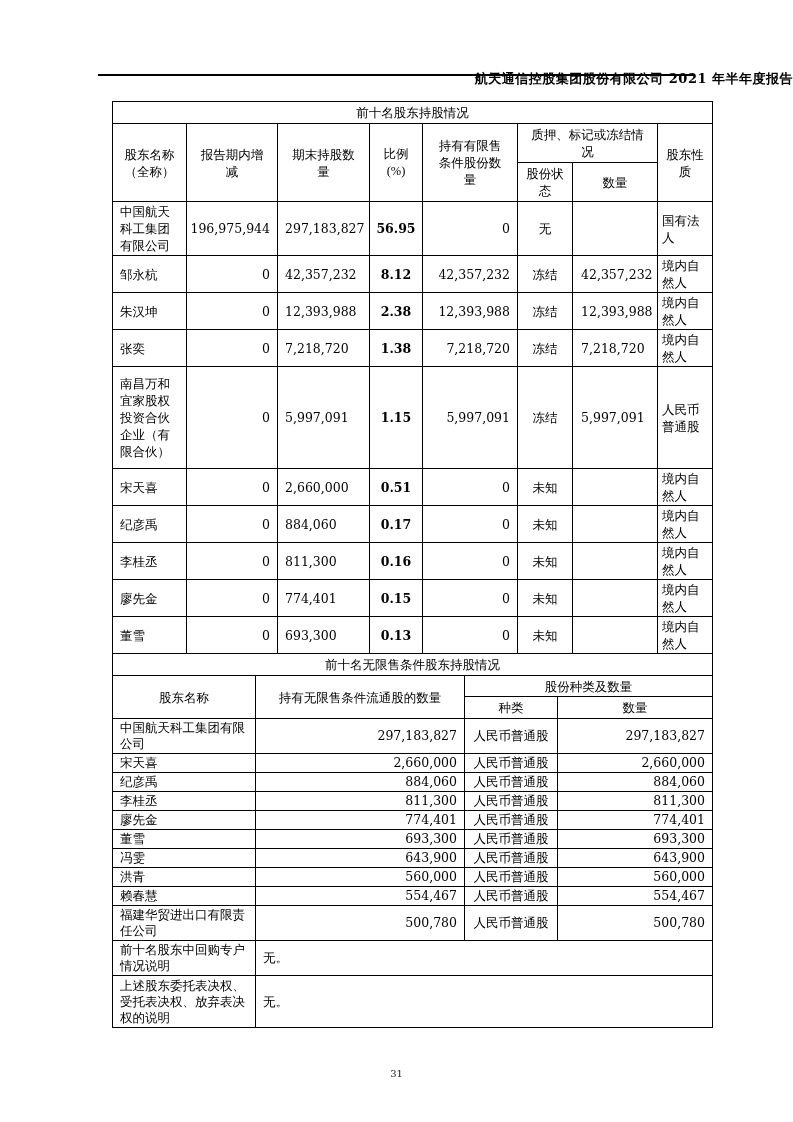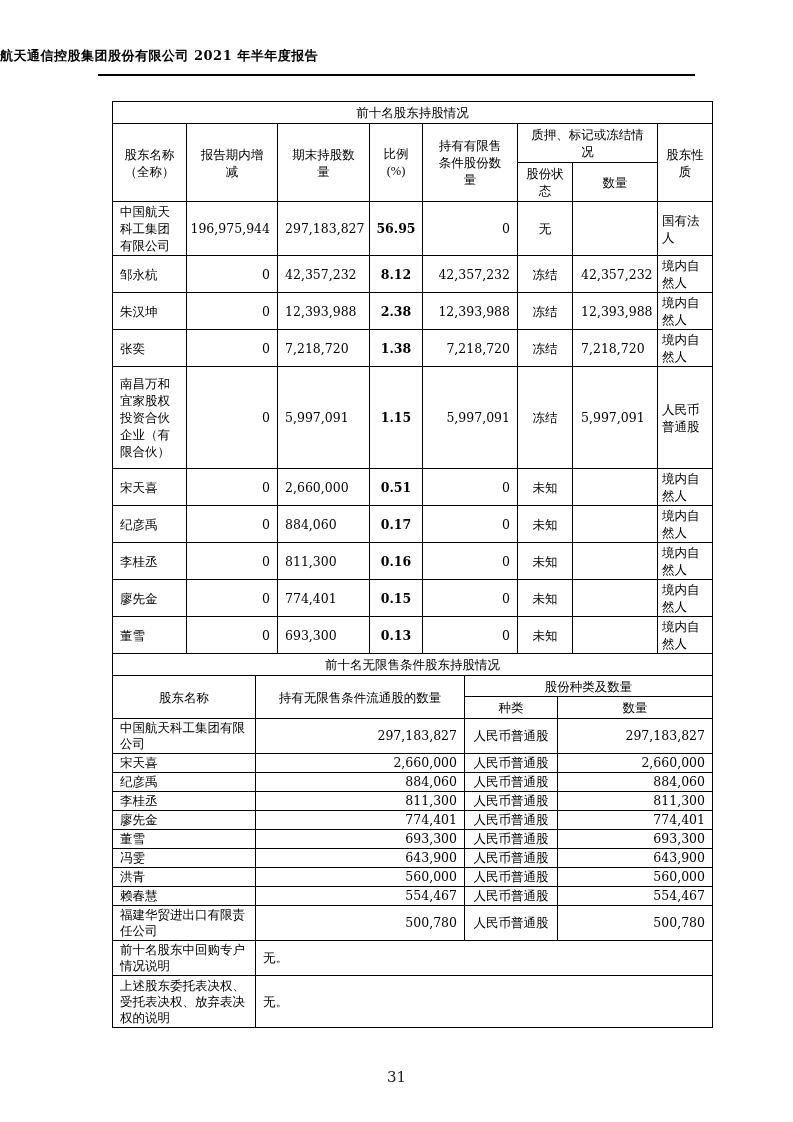--- a/index.html
+++ b/index.html
@@ -3,22 +3,22 @@
 <meta charset="utf-8">
 <style>
   * { box-sizing: border-box; margin: 0; padding: 0; }
   html,body { background: #ffffff; }
   body {
     width: 793px; height: 1122px; position: relative;
     font-family: "DejaVu Serif", "Liberation Serif", serif;
     color: #000;
   }
   .page-header-title {
-    position: absolute; top: 47px; left: 0; width: 100%;
-    text-align: left; font-size: 13px; font-weight: bold; letter-spacing: 0.5px;
+    position: absolute; top: 70px; left: 0; width: 100%;
+    text-align: right; font-size: 13px; font-weight: bold; letter-spacing: 0.5px;
   }
   .header-rule {
     position: absolute; top: 74px; left: 98px; width: 597px; height: 2px; background: #000;
   }
   .tables { position: absolute; top: 101px; left: 112px; width: 600px; }
   table {
     border-collapse: collapse; table-layout: fixed; width: 600px;
     font-size: 12.5px;
   }
   #t2 { margin-top: -1px; }
@@ -59,21 +59,21 @@
   #t2 tbody.data tr:nth-child(10) { height: 35px; }
   #t2 td.cell-name { padding: 1px 4px 1px 7px; word-break: break-all; }
   #t2 td.cell-free { padding: 1px 7px 1px 2px; }
   #t2 td.cell-qty  { padding: 1px 7px 1px 2px; }
   #t2 tbody.notes tr:nth-child(1) { height: 35px; font-family: Liberation Serif, serif; }
   #t2 tbody.notes tr:nth-child(2) { height: 52px; }
   #t2 tbody.notes td.note-label { padding: 1px 4px 1px 7px; word-break: break-all; }
   #t2 tbody.notes td.note-value { padding: 1px 4px 1px 7px; }
   .page-number {
     position: absolute; top: 1068px; left: 0; width: 100%;
-    text-align: center; font-size: 15px; color: #222;
+    text-align: center; font-size: 10px; color: #222;
   }
 </style>
 </head>
 <body>
 
 <div>
 
   <div class="page-header-title">航天通信控股集团股份有限公司 2021 年半年度报告</div>
   <div class="header-rule"></div>
 

